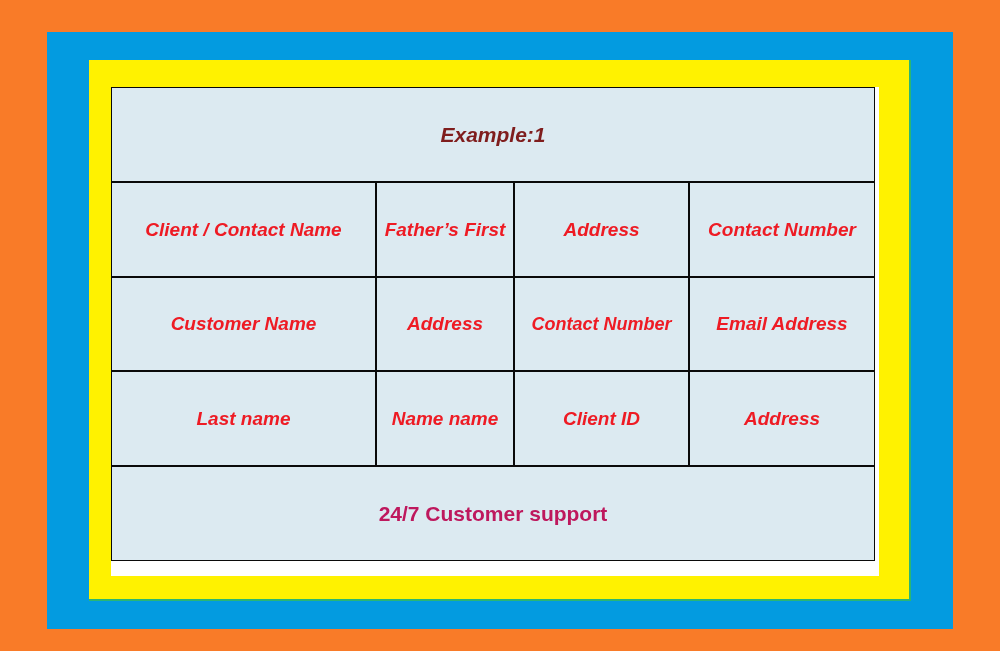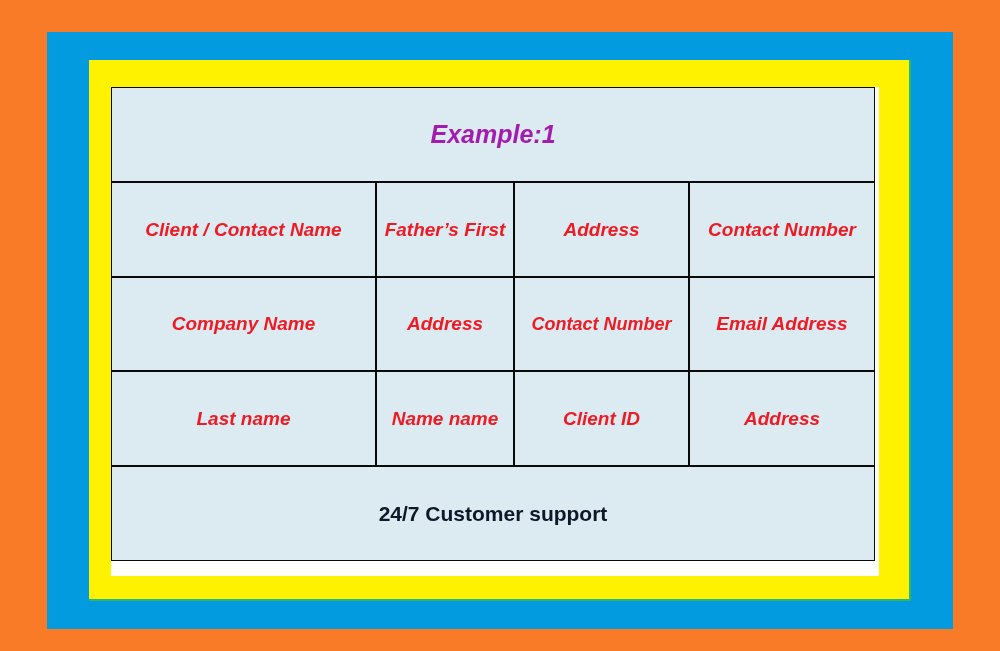--- a/index.html
+++ b/index.html
@@ -72,38 +72,38 @@
     vertical-align: middle;
     height: 67px;
     line-height: 1.12;
     overflow: hidden;
   }
   .row-gap td {
     border-top-width: 1px;
   }
   
   .example-banner {
-    color: #a21caf;
-    font-size: 25px;
+    color: #7f1d1d;
+    font-size: 21px;
     font-weight: bold;
     font-style: italic;
   }
   
   .col-head {
     color: #EE1B24;
     font-size: 19px;
     font-weight: bold;
     font-style: italic;
   }
   .col-head.narrow {
     font-size: 18px;
   }
   
   .footer-note {
-    color: #0f172a;
+    color: #be185d;
     font-size: 21px;
     font-weight: bold;
     font-style: normal;
   }
 </style>
 </head>
 <body>
 
 <div id="outer-frame">
   <div id="blue-frame">
@@ -136,21 +136,21 @@
                 <span class="col-head">Address</span>
               </td>
               <td>
                 <span class="col-head">Contact Number</span>
               </td>
             </tr>
 
 
             <tr class="row-gap">
               <td>
-                <span class="col-head">Company Name</span>
+                <span class="col-head">Customer Name</span>
               </td>
               <td>
                 <span class="col-head">Address</span>
               </td>
               <td>
                 <span class="col-head narrow">Contact Number</span>
               </td>
               <td>
                 <span class="col-head">Email Address</span>
               </td>

